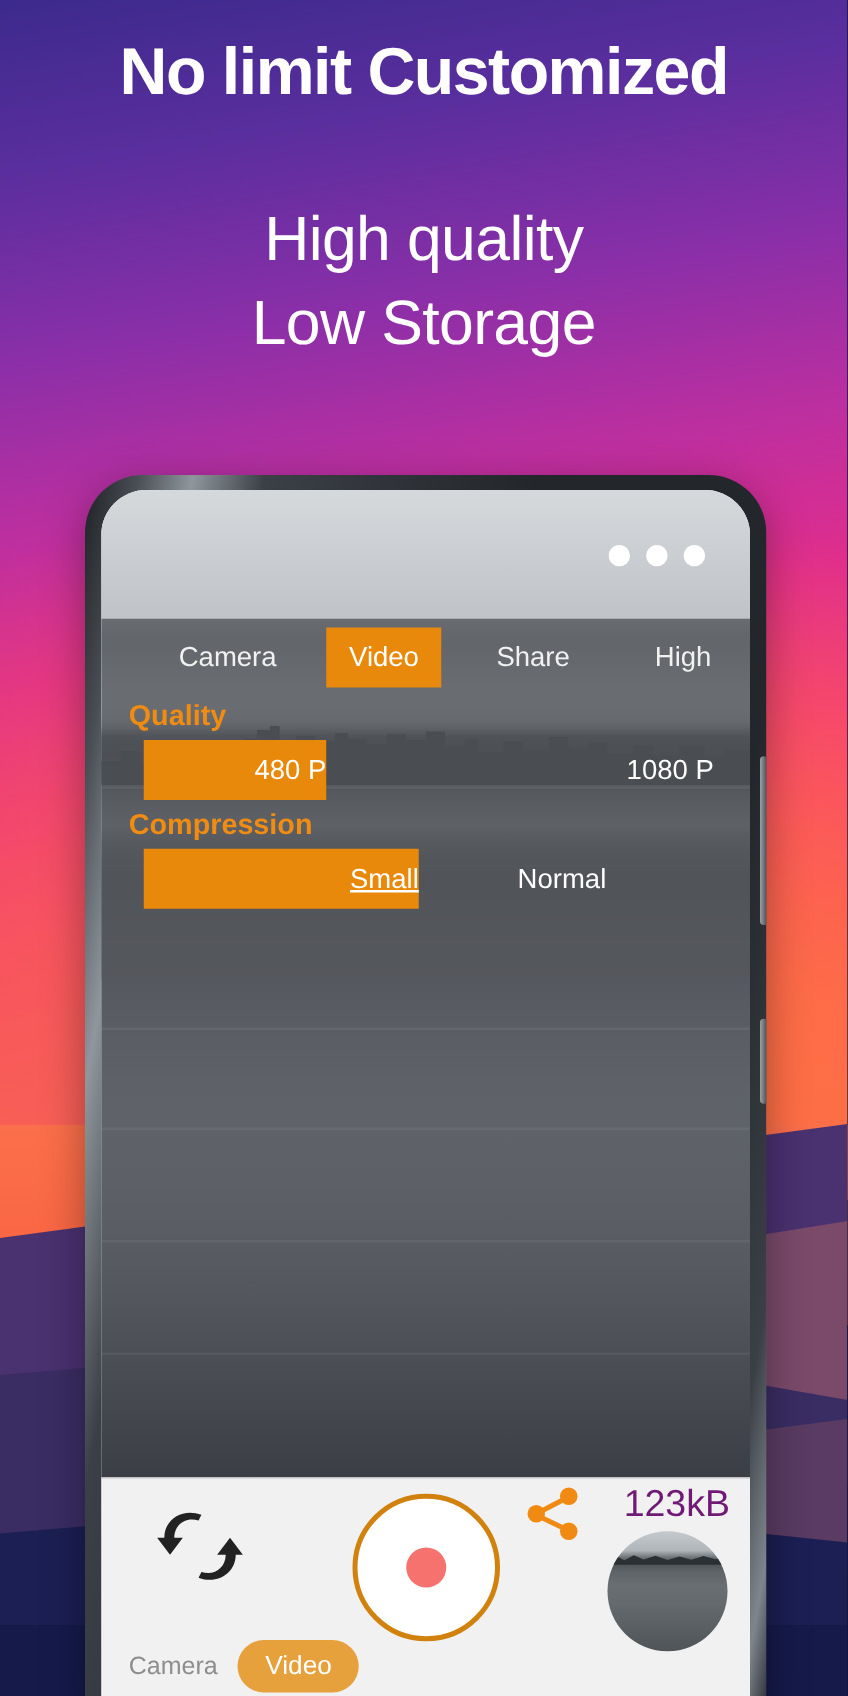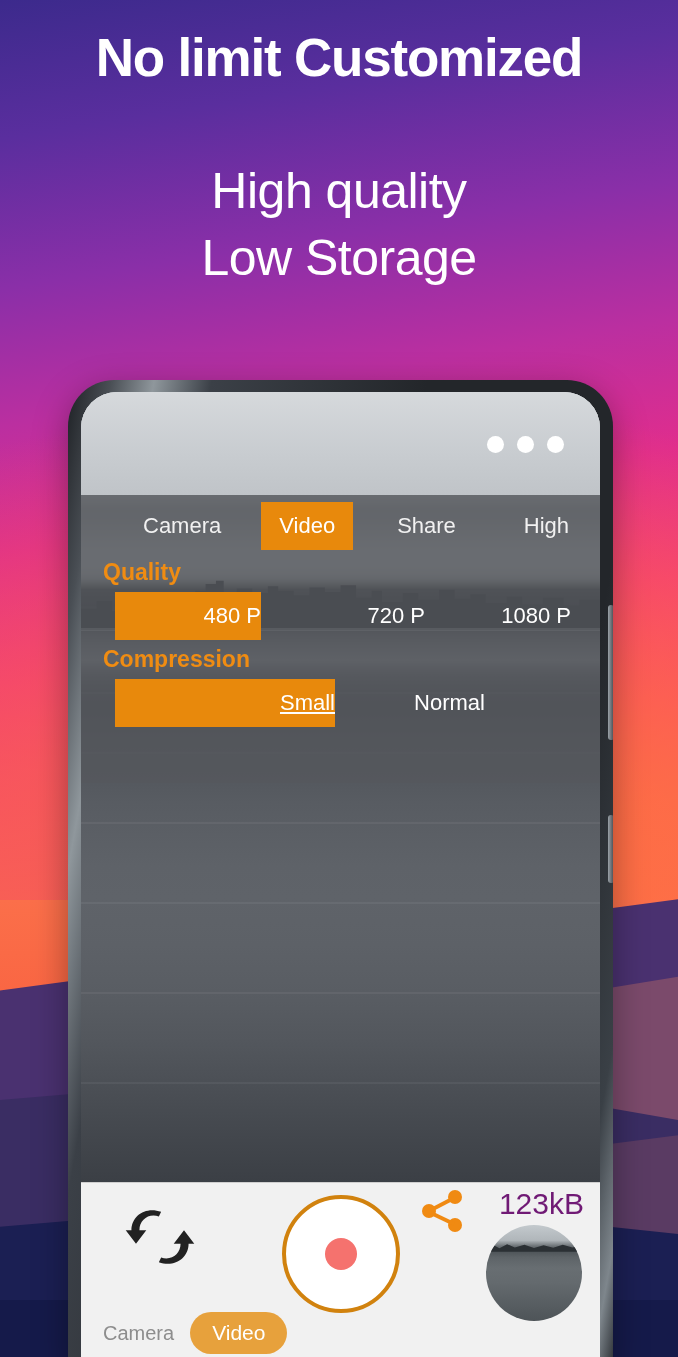--- a/index.html
+++ b/index.html
@@ -230,21 +230,20 @@
           <div class="tabs">
             <span class="tab t-camera">Camera</span>
             <span class="tab t-video active">Video</span>
             <span class="tab t-share">Share</span>
             <span class="tab t-more">High</span>
           </div>
 
           <div class="grp-label">Quality</div>
           <div class="opt-row">
             <span class="opt sel q1">480 P</span>
-            <span class="opt q2">720 P</span>
             <span class="opt q3">1080 P</span>
           </div>
 
           <div class="grp-label">Compression</div>
           <div class="opt-row">
             <span class="opt sel c1">Small</span>
             <span class="opt c2">Normal</span>
           </div>
         </div>
       </div>

